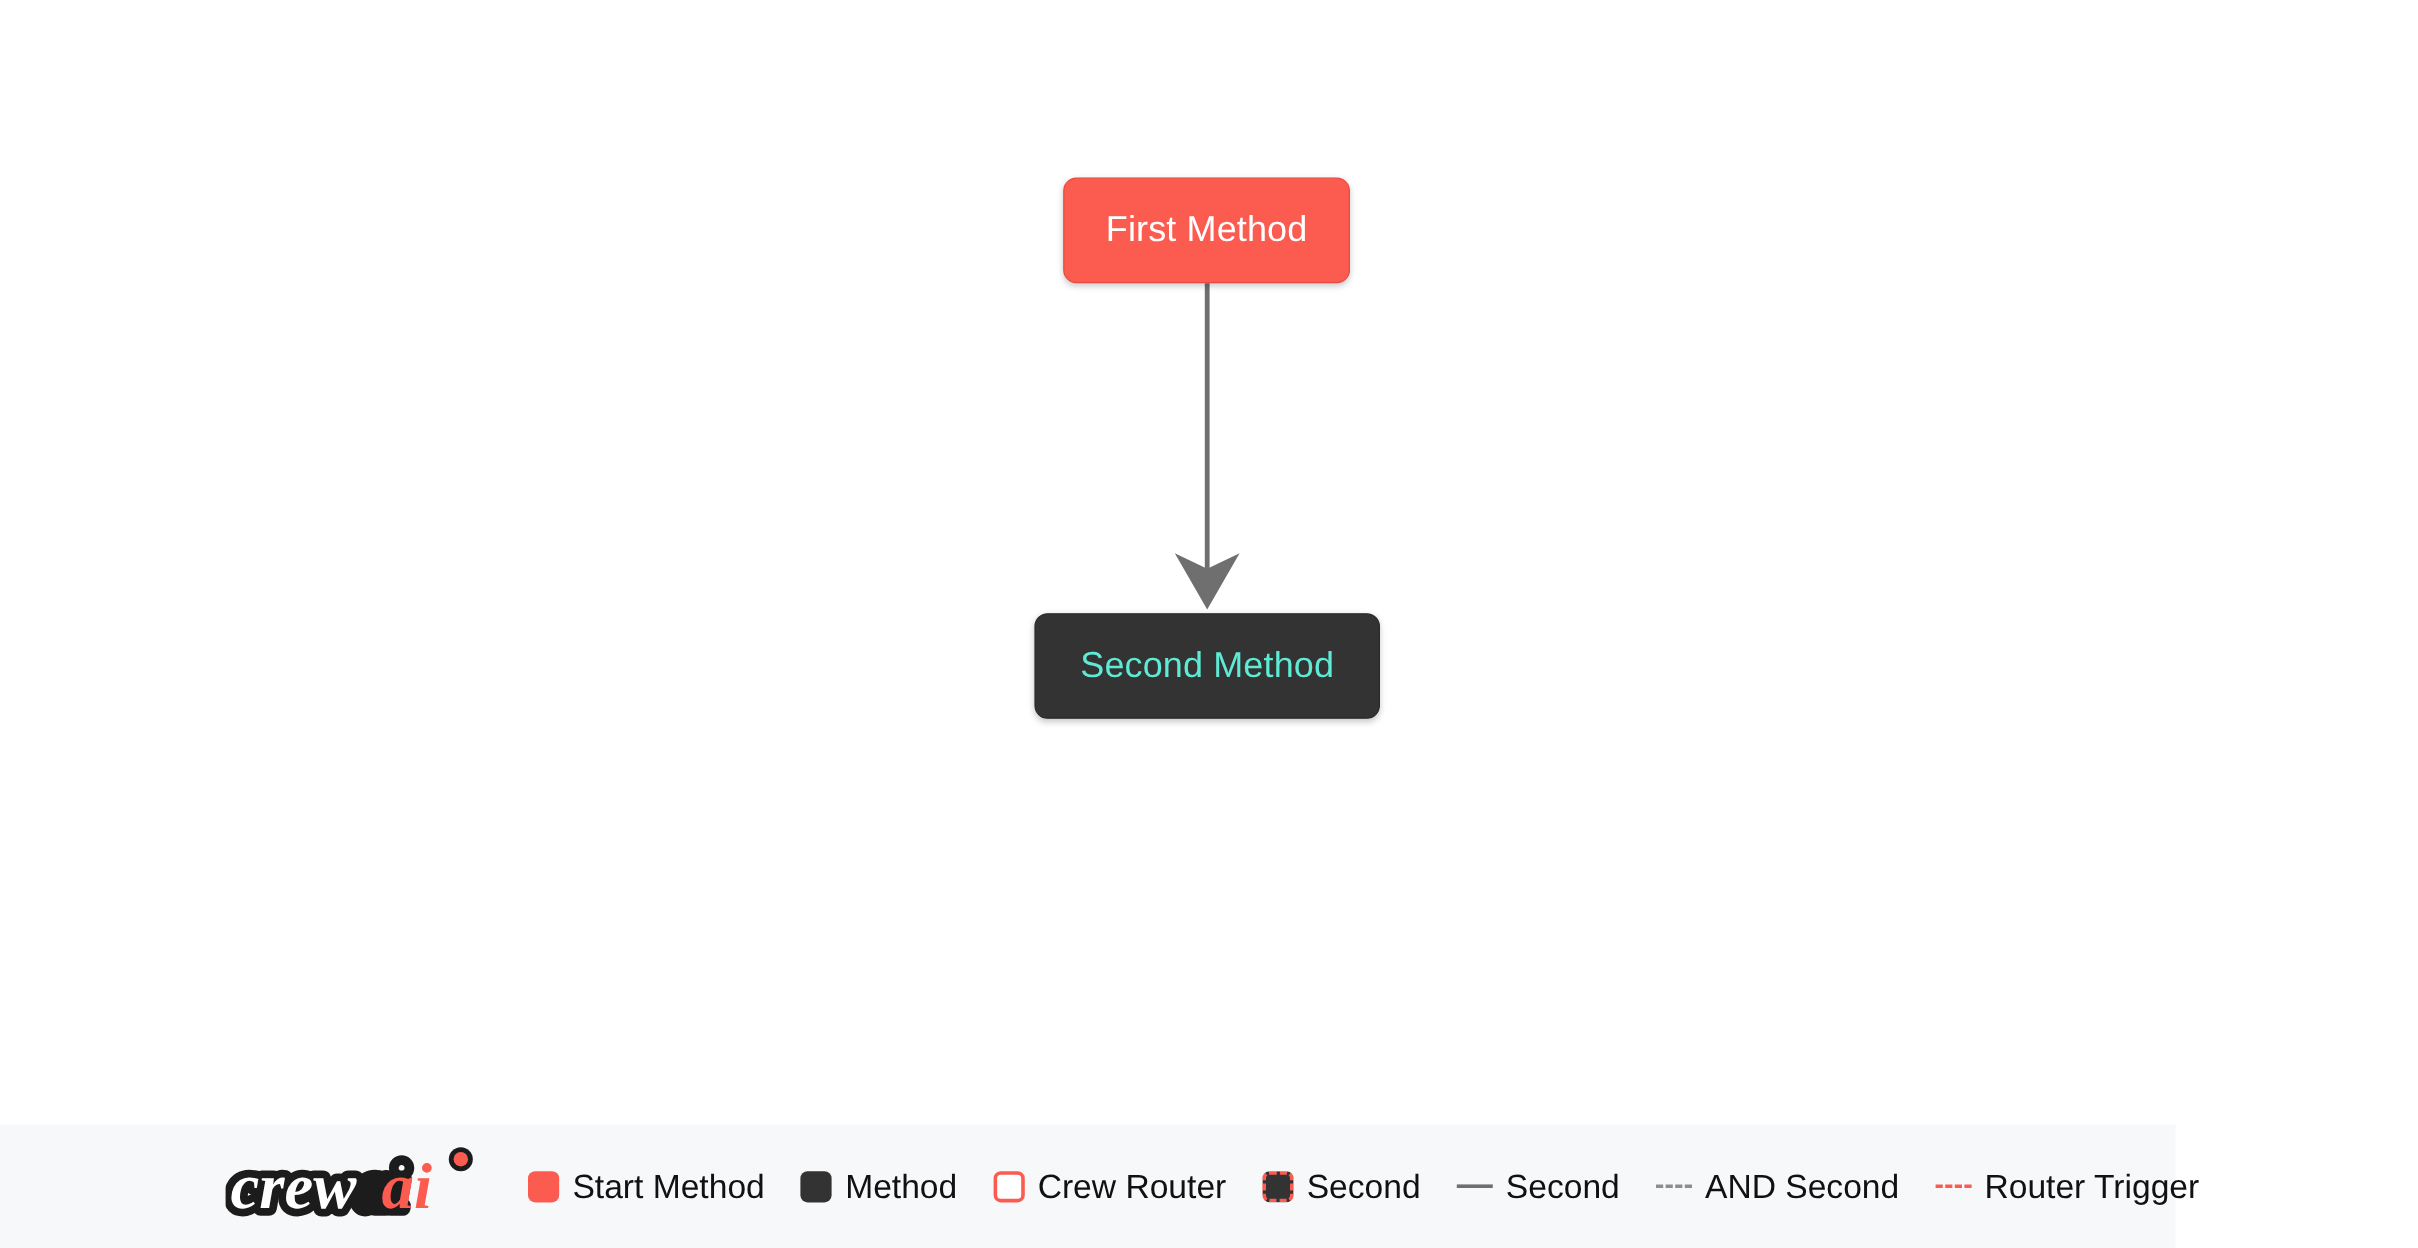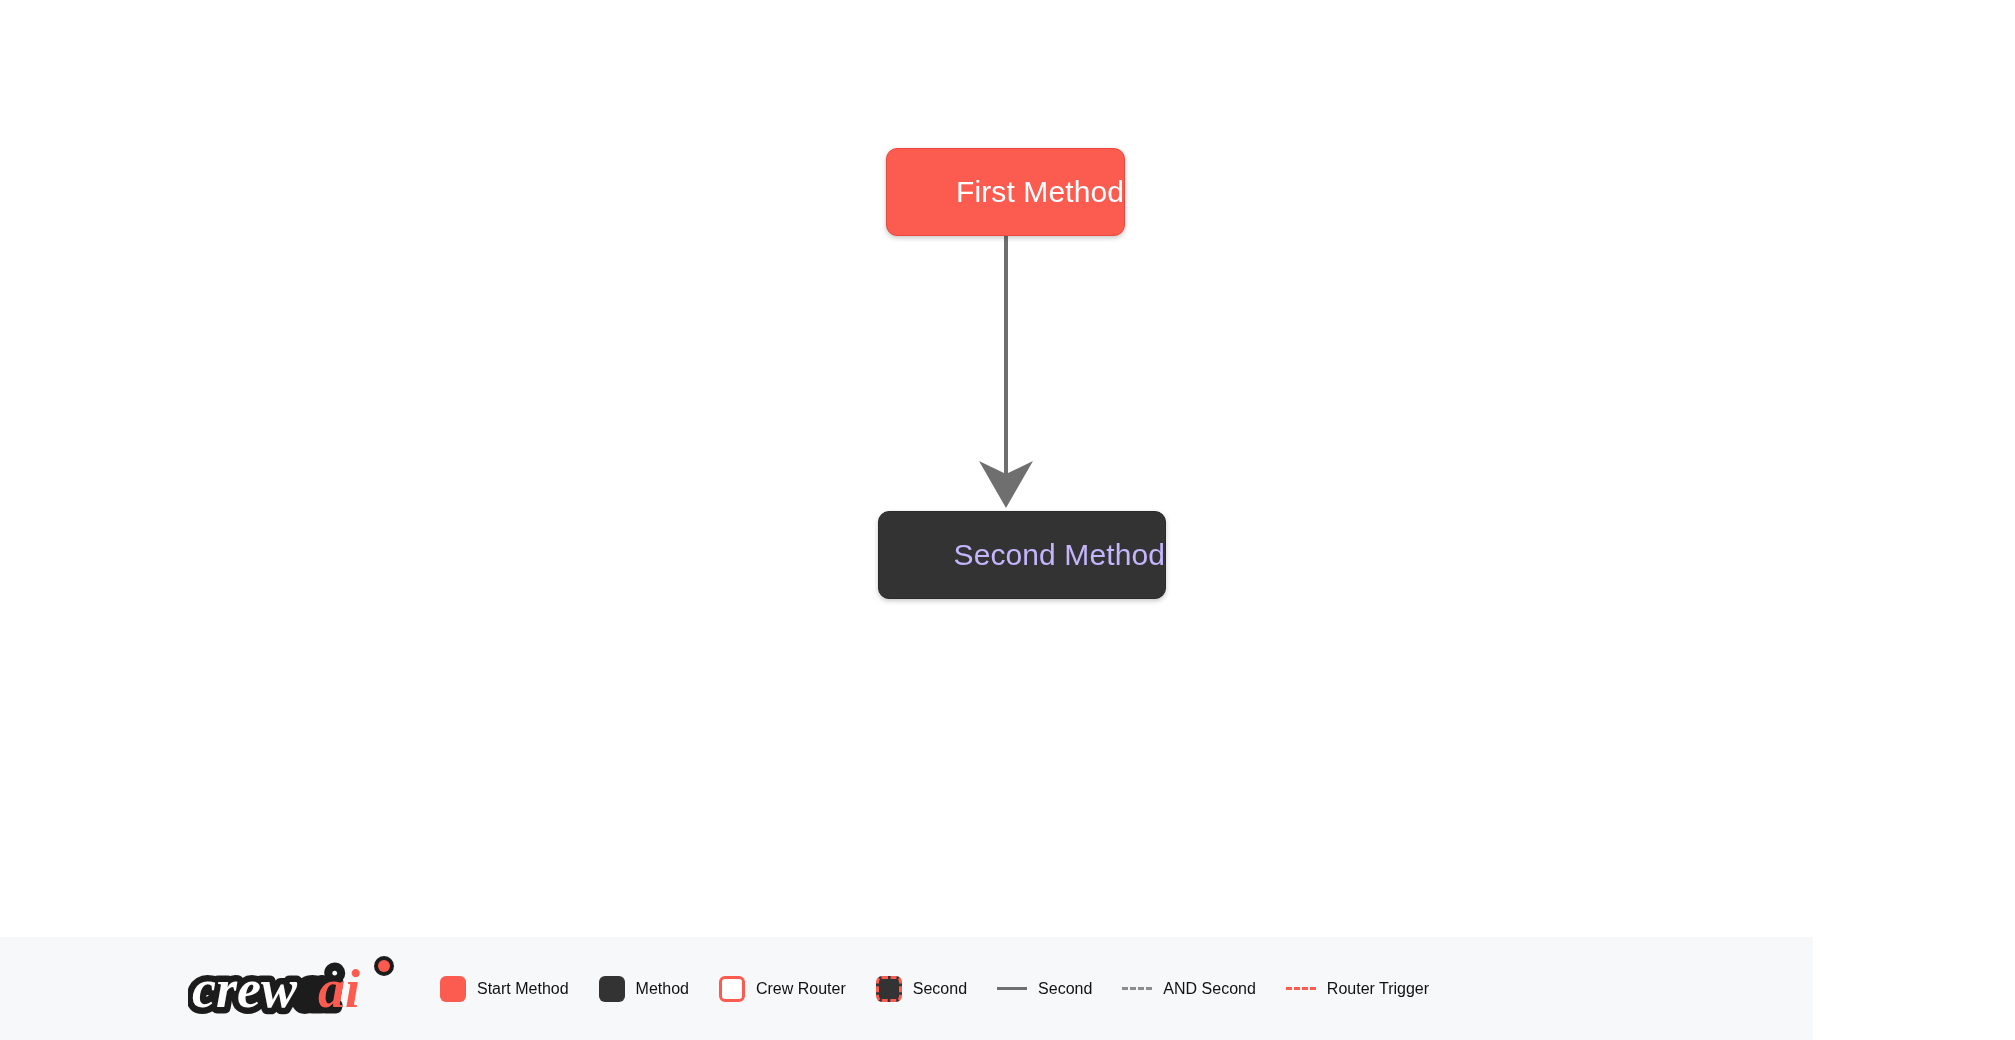--- a/index.html
+++ b/index.html
@@ -39,42 +39,41 @@
     width: 2015px;
     height: 937px;
     pointer-events: none;
   }
 
   
   .node {
     position: absolute;
     display: flex;
     align-items: center;
-    justify-content: flex-end;
+    justify-content: center;
     border-radius: 11px;
     font-size: 30px;
     line-height: 1;
     letter-spacing: 0.1px;
     white-space: nowrap;
     box-shadow: 0 2px 5px rgba(0,0,0,0.22);
     user-select: none;
     cursor: grab;
   }
 
   .node.start-method {
     background: #fc5b50;
     border: 1px solid #e8493f;
     color: #ffffff;
   }
 
   .node.method {
     background: #333333;
     border: 1px solid #2b2b2b;
-    color: #c4b5fd;
-    margin-left: 16px;
+    color: #5eead4;
   }
 
   
   #legend-bar {
     position: absolute;
     left: 0;
     top: 937px;
     width: 1813px;
     height: 103px;
     background: #f7f8fa;
@@ -97,21 +96,21 @@
   }
 
   .legend-item {
     display: flex;
     align-items: center;
     gap: 11px;
     cursor: default;
   }
 
   .legend-label {
-    font-size: 16px;
+    font-size: 28px;
     color: #111111;
     line-height: 1;
     white-space: nowrap;
   }
 
   .swatch {
     width: 26px;
     height: 26px;
     border-radius: 6px;
     flex: none;

